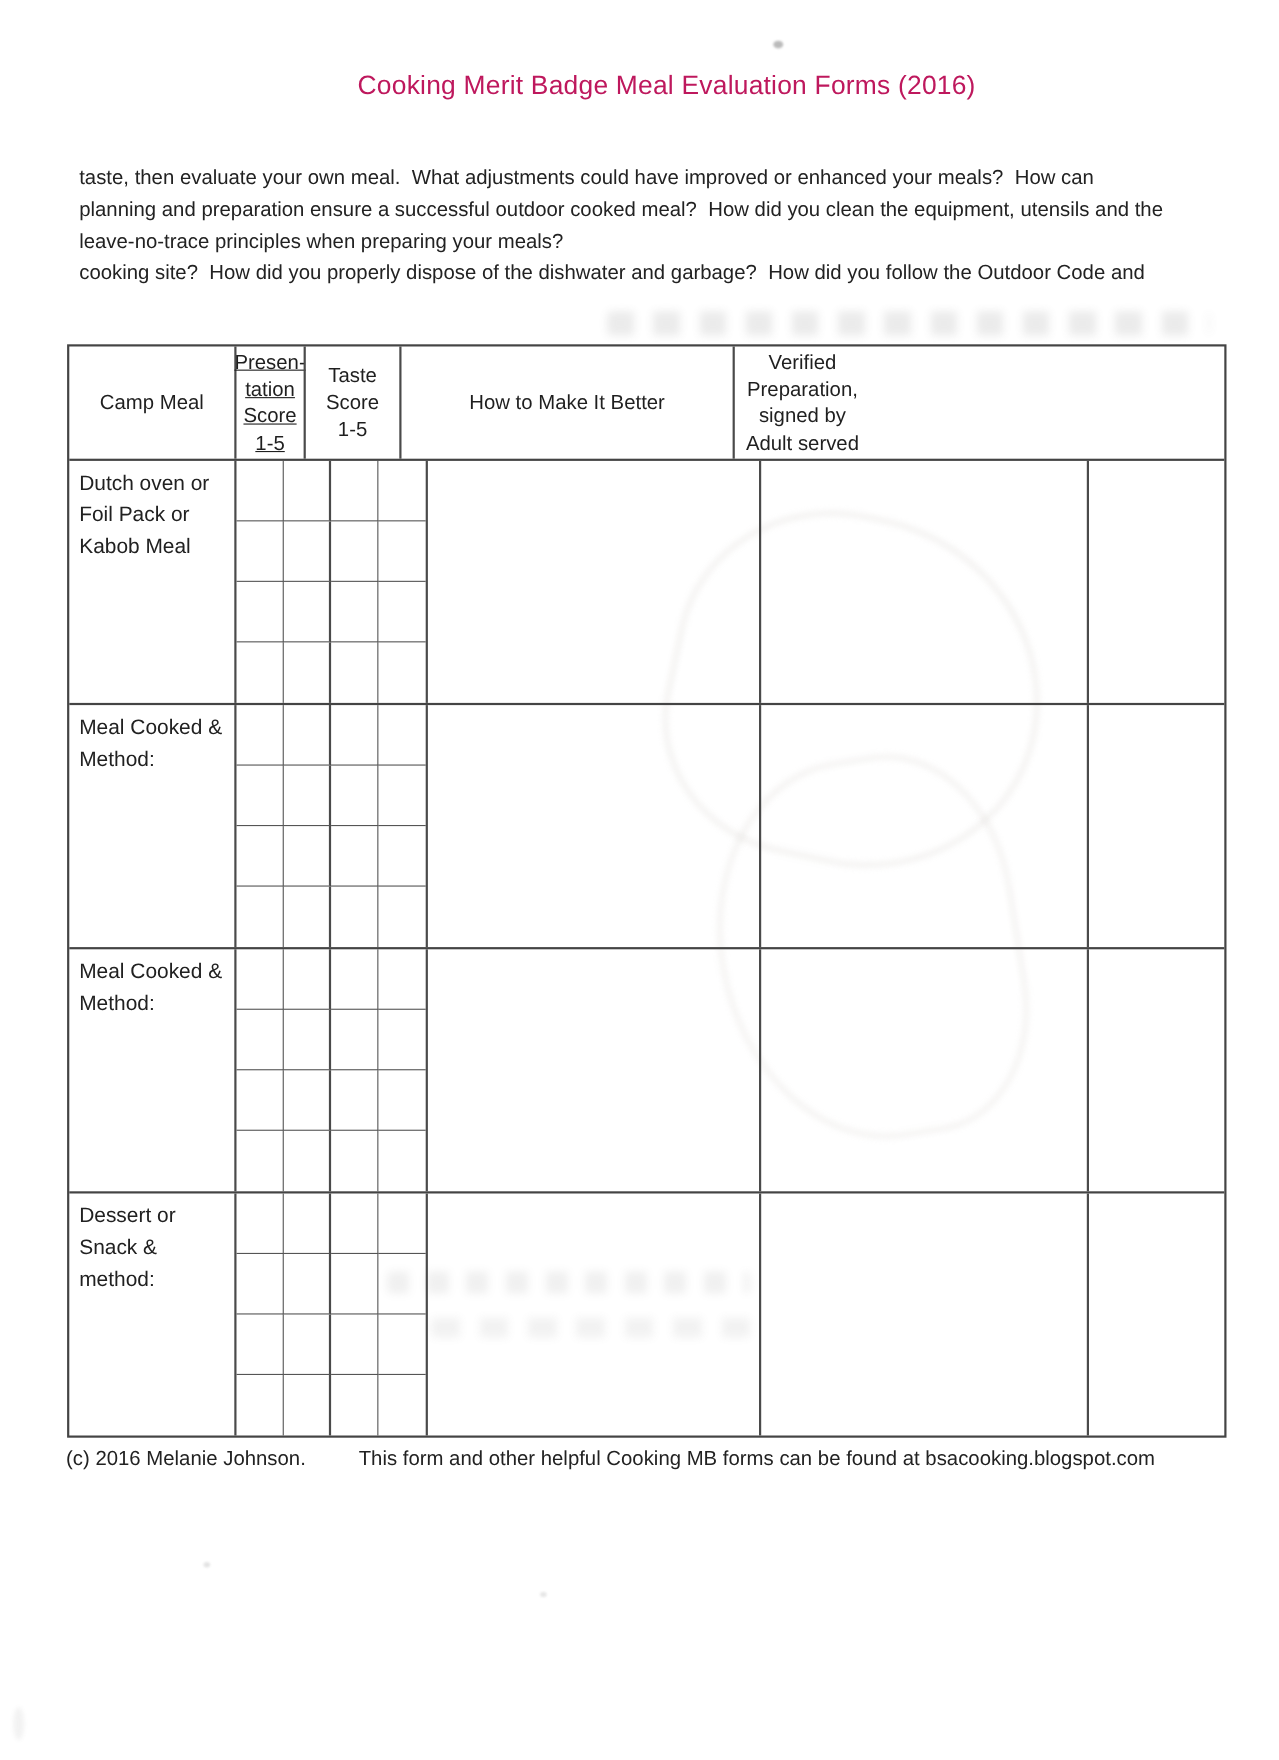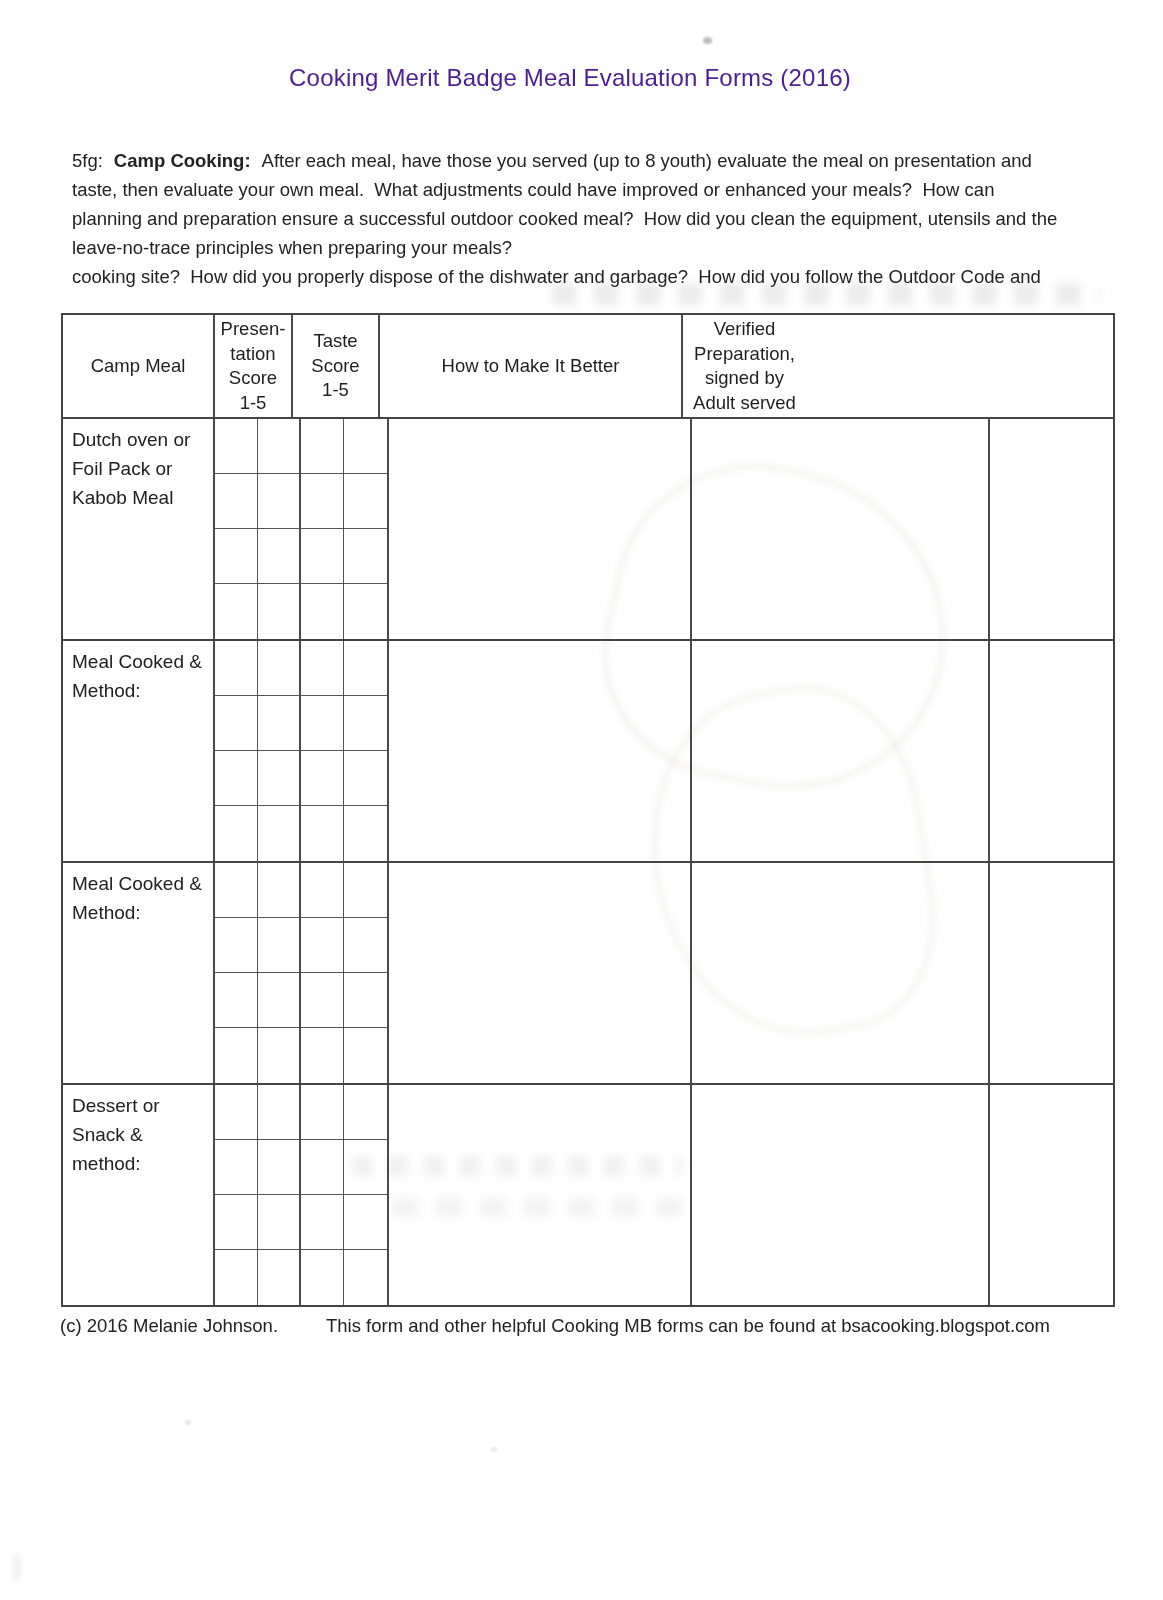--- a/index.html
+++ b/index.html
@@ -7,22 +7,22 @@
     width:1163px; height:1600px;
     background:#ffffff;
     font-family:"Liberation Sans", sans-serif;
     color:#212121;
     position:relative;
     overflow:hidden;
   }
 
   
   .title {
-    position:absolute; top:64px; left:43px; width:1054px;
-    text-align:center; font-size:24px; color:#4c1d95;
+    position:absolute; top:64px; left:79px; width:1054px;
+    text-align:center; font-size:24px; color:#be185d;
     letter-spacing:0.2px;
     z-index:2;
   }
 
   
   .intro {
     position:absolute; top:146px; left:72px; width:1035px;
     font-size:18.5px; line-height:29px; color:#222;
     z-index:2;
   }
@@ -53,21 +53,21 @@
   .c-safe     { width:298px; border-left:2px solid #4a4a4a; }
   .c-verified { width:125px; border-left:2px solid #4a4a4a; }
 
   .hcell {
     box-sizing:border-box; height:100%; flex:none;
     display:flex; align-items:center; justify-content:center;
     text-align:center; font-size:18.5px; line-height:24.5px;
     white-space:pre-line; padding:0 4px; color:#1f1f1f;
   }
   .h0 { width:150px; }
-  .h1 { width:78px;  border-left:2px solid #4a4a4a; }
+  .h1 { width:63px;  border-left:2px solid #4a4a4a;text-decoration:underline; }
   .h2 { width:87px;  border-left:2px solid #4a4a4a; }
   .h3 { width:303px; border-left:2px solid #4a4a4a; }
   .h4 { width:298px; border-left:2px solid #4a4a4a; }
   .h5 { width:125px; border-left:2px solid #4a4a4a; }
 
   
   .score-grid {
     display:grid;
     grid-template-columns:repeat(4, 1fr);
     grid-template-rows:repeat(4, 1fr);
@@ -131,21 +131,20 @@
 <div class="artifact ghost-low1"></div>
 <div class="artifact ghost-low2"></div>
 <div class="artifact speck sp1"></div>
 <div class="artifact speck sp2"></div>
 <div class="artifact speck sp3"></div>
 <div class="artifact speck sp4"></div>
 
 <div class="title">Cooking Merit Badge Meal Evaluation Forms (2016)</div>
 
 <div class="intro">
-  <div class="intro-line"><span class="ref">5fg:</span><span class="b">Camp Cooking:</span><span>After each meal, have those you served (up to 8 youth) evaluate the meal on presentation and</span></div>
   <div class="intro-line">taste, then evaluate your own meal.  What adjustments could have improved or enhanced your meals?  How can</div>
   <div class="intro-line">planning and preparation ensure a successful outdoor cooked meal?  How did you clean the equipment, utensils and the</div>
   <div class="intro-line">leave-no-trace principles when preparing your meals?</div>
   <div class="intro-line">cooking site?  How did you properly dispose of the dishwater and garbage?  How did you follow the Outdoor Code and</div>
 </div>
 
 <div class="form-table">
   <div class="thead">
     <div class="hcell h0">Camp Meal</div>
     <div class="hcell h1">Presen-

